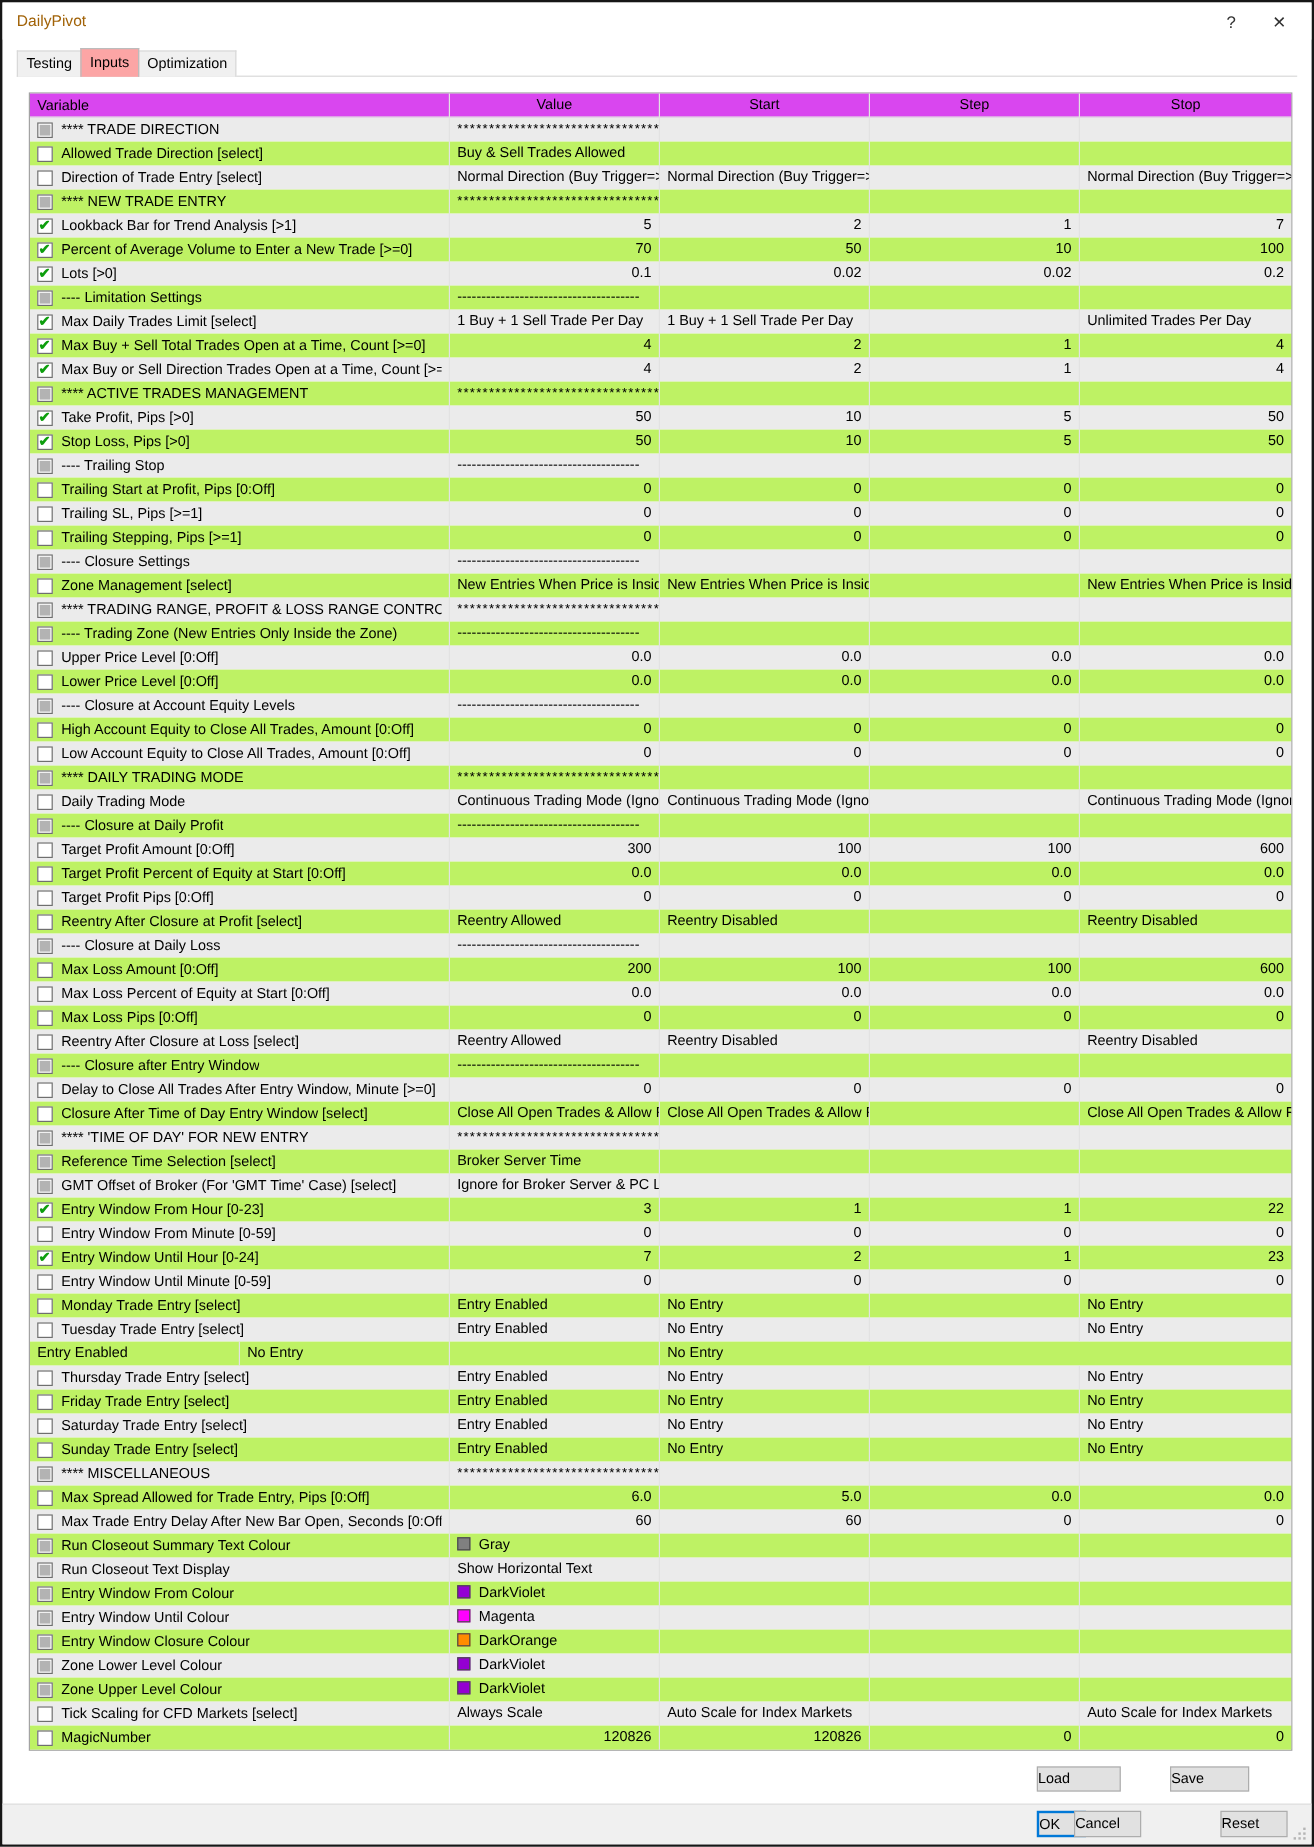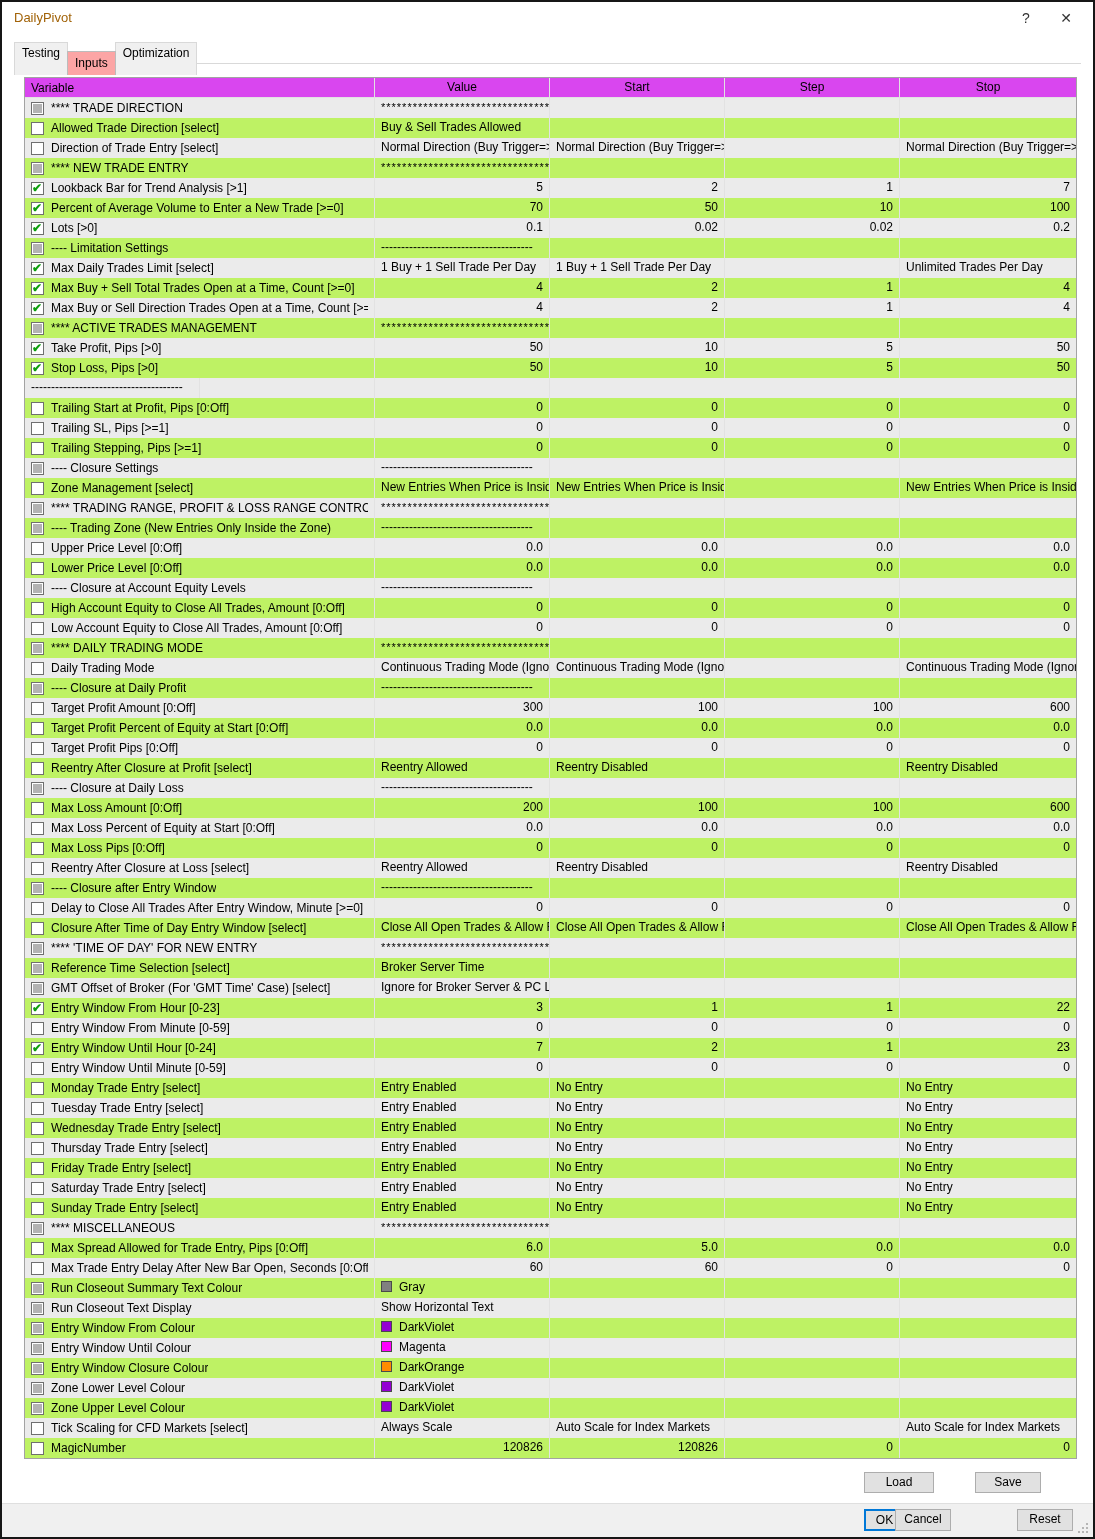--- a/index.html
+++ b/index.html
@@ -9,21 +9,21 @@
   
   .titlebar{position:absolute;left:0;top:0;right:0;height:31px;background:#ffffff;}
   .title{position:absolute;left:12px;top:8px;font-size:13px;color:#a16207;}
   .tb-btn{position:absolute;top:4px;width:30px;height:24px;text-align:center;line-height:24px;font-size:14px;color:#333;cursor:default;}
   .tb-help{right:52px;}
   .tb-close{right:12px;}
 
   
   .tabline{position:absolute;left:12px;right:12px;top:61px;height:1px;background:#d9d9d9;}
   .tabs{position:absolute;left:12px;top:40px;height:22px;}
-  .tab{display:inline-block;vertical-align:bottom;height:33px;line-height:21px;padding:0 7px;font-size:12px;color:#000;
+  .tab{display:inline-block;vertical-align:bottom;height:22px;line-height:21px;padding:0 7px;font-size:12px;color:#000;
        border:1px solid #d9d9d9;border-bottom:none;background:#f0f0f0;margin-right:-1px;box-sizing:border-box;position:relative;}
   .tab.active{background:#fca5a5;height:24px;line-height:23px;margin-top:-3px;z-index:5;border-color:#bcbcbc;}
 
   
   .table{position:absolute;left:22px;top:75px;width:1051px;border:1px solid #a3a3a3;background:#fff;box-sizing:content-box;}
   .trow,.thead{display:flex;width:1051px;height:20px;box-sizing:border-box;}
   .thead{border-bottom:1px solid #e2e2e2;background:#d946ef;}
   .cell{box-sizing:border-box;height:20px;line-height:19px;font-size:12px;color:#000;
         overflow:hidden;white-space:nowrap;border-right:1px solid #e2e2e2;padding:0 6px;}
   .cell:last-child{border-right:none;}
@@ -43,21 +43,21 @@
   .cb.disabled{background:#fff;}
   .cb.disabled::after{content:"";position:absolute;left:1px;top:1px;right:1px;bottom:1px;background:#b3b3b3;}
   .cb.checked::after{content:"\2714";position:absolute;left:0px;top:-4px;font-size:12px;font-weight:bold;color:#0d9e0d;}
   .lbl{overflow:hidden;white-space:nowrap;}
 
   
   .swatch{display:inline-block;width:11px;height:11px;border:1px solid #4a4a4a;vertical-align:-1px;margin-right:7px;box-sizing:border-box;}
 
   
   .btn{position:absolute;height:21px;background:#e1e1e1;border:1px solid #adadad;font-size:12px;color:#000;
-       text-align:center;line-height:19px;box-sizing:border-box;cursor:default;}
+       line-height:19px;box-sizing:border-box;cursor:default;}
   .btn-load{left:862px;top:1470px;width:70px;}
   .btn-save{left:973px;top:1470px;width:66px;}
   .footer{position:absolute;left:0;right:0;top:1501px;bottom:0;background:#f0f0f0;border-top:1px solid #dfdfdf;}
   .btn-ok{left:862px;top:1507px;width:41px;height:22px;border:2px solid #0078d7;line-height:18px;background:#e1e1e1;}
   .btn-cancel{left:893px;top:1507px;width:56px;height:22px;}
   .btn-reset{left:1015px;top:1507px;width:56px;height:22px;}
   .grip{position:absolute;right:5px;bottom:4px;width:10px;height:10px;}
   .grip i{position:absolute;width:2px;height:2px;background:#b5b5b5;}
   .grip i:nth-child(1){right:0;bottom:0;}
   .grip i:nth-child(2){right:4px;bottom:0;}
@@ -223,20 +223,24 @@
           <div class="cell c0">
             <span class="cb checked"></span>
             <span class="lbl">Stop Loss, Pips [&gt;0]</span>
           </div>
           <div class="cell c1 num"><span class="ctext">50</span></div>
           <div class="cell c2 num"><span class="ctext">10</span></div>
           <div class="cell c3 num"><span class="ctext">5</span></div>
           <div class="cell c4 num"><span class="ctext">50</span></div>
         </div>
         <div class="trow gray">
+          <div class="cell c0">
+            <span class="cb disabled"></span>
+            <span class="lbl">---- Trailing Stop</span>
+          </div>
           <div class="cell c1 dashes"><span class="ctext">--------------------------------------</span></div>
           <div class="cell c2 dashes"><span class="ctext"></span></div>
           <div class="cell c3 dashes"><span class="ctext"></span></div>
           <div class="cell c4 dashes"><span class="ctext"></span></div>
         </div>
         <div class="trow white">
           <div class="cell c0">
             <span class="cb unchecked"></span>
             <span class="lbl">Trailing Start at Profit, Pips [0:Off]</span>
           </div>
@@ -589,24 +593,20 @@
           <div class="cell c0">
             <span class="cb unchecked"></span>
             <span class="lbl">Tuesday Trade Entry [select]</span>
           </div>
           <div class="cell c1"><span class="ctext">Entry Enabled</span></div>
           <div class="cell c2"><span class="ctext">No Entry</span></div>
           <div class="cell c3"><span class="ctext"></span></div>
           <div class="cell c4"><span class="ctext">No Entry</span></div>
         </div>
         <div class="trow white">
-          <div class="cell c0">
-            <span class="cb unchecked"></span>
-            <span class="lbl">Wednesday Trade Entry [select]</span>
-          </div>
           <div class="cell c1"><span class="ctext">Entry Enabled</span></div>
           <div class="cell c2"><span class="ctext">No Entry</span></div>
           <div class="cell c3"><span class="ctext"></span></div>
           <div class="cell c4"><span class="ctext">No Entry</span></div>
         </div>
         <div class="trow gray">
           <div class="cell c0">
             <span class="cb unchecked"></span>
             <span class="lbl">Thursday Trade Entry [select]</span>
           </div>

